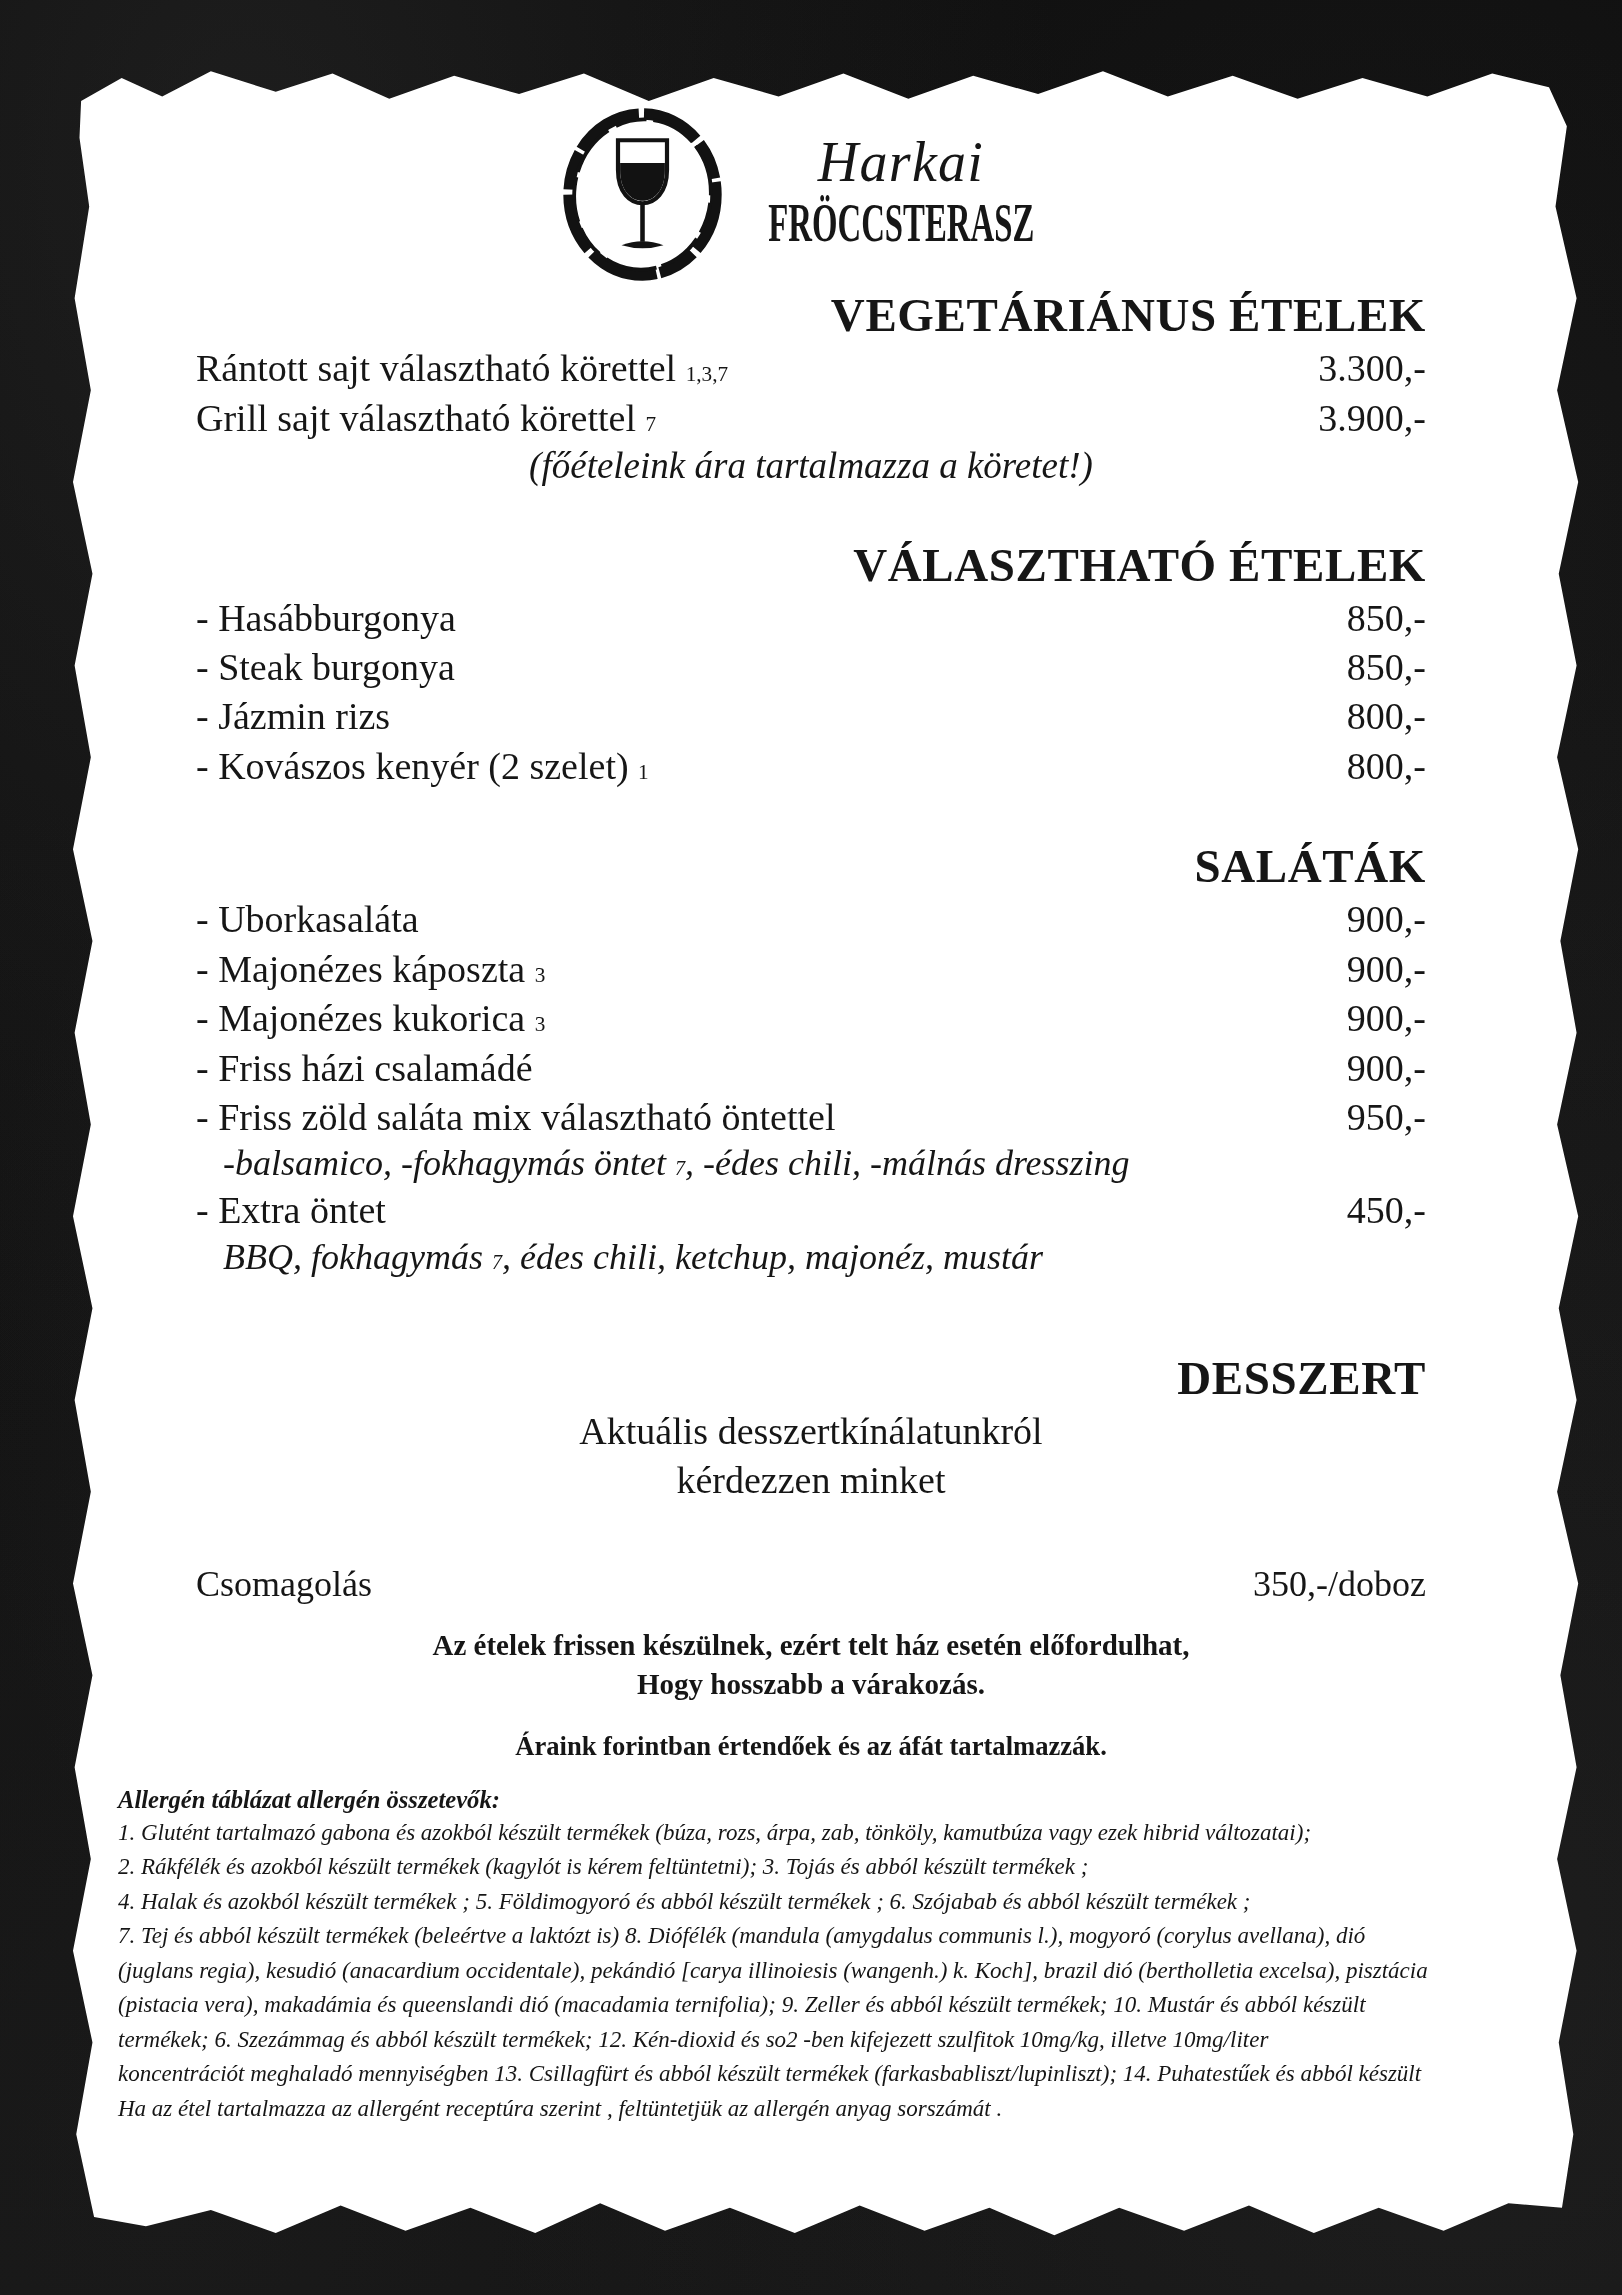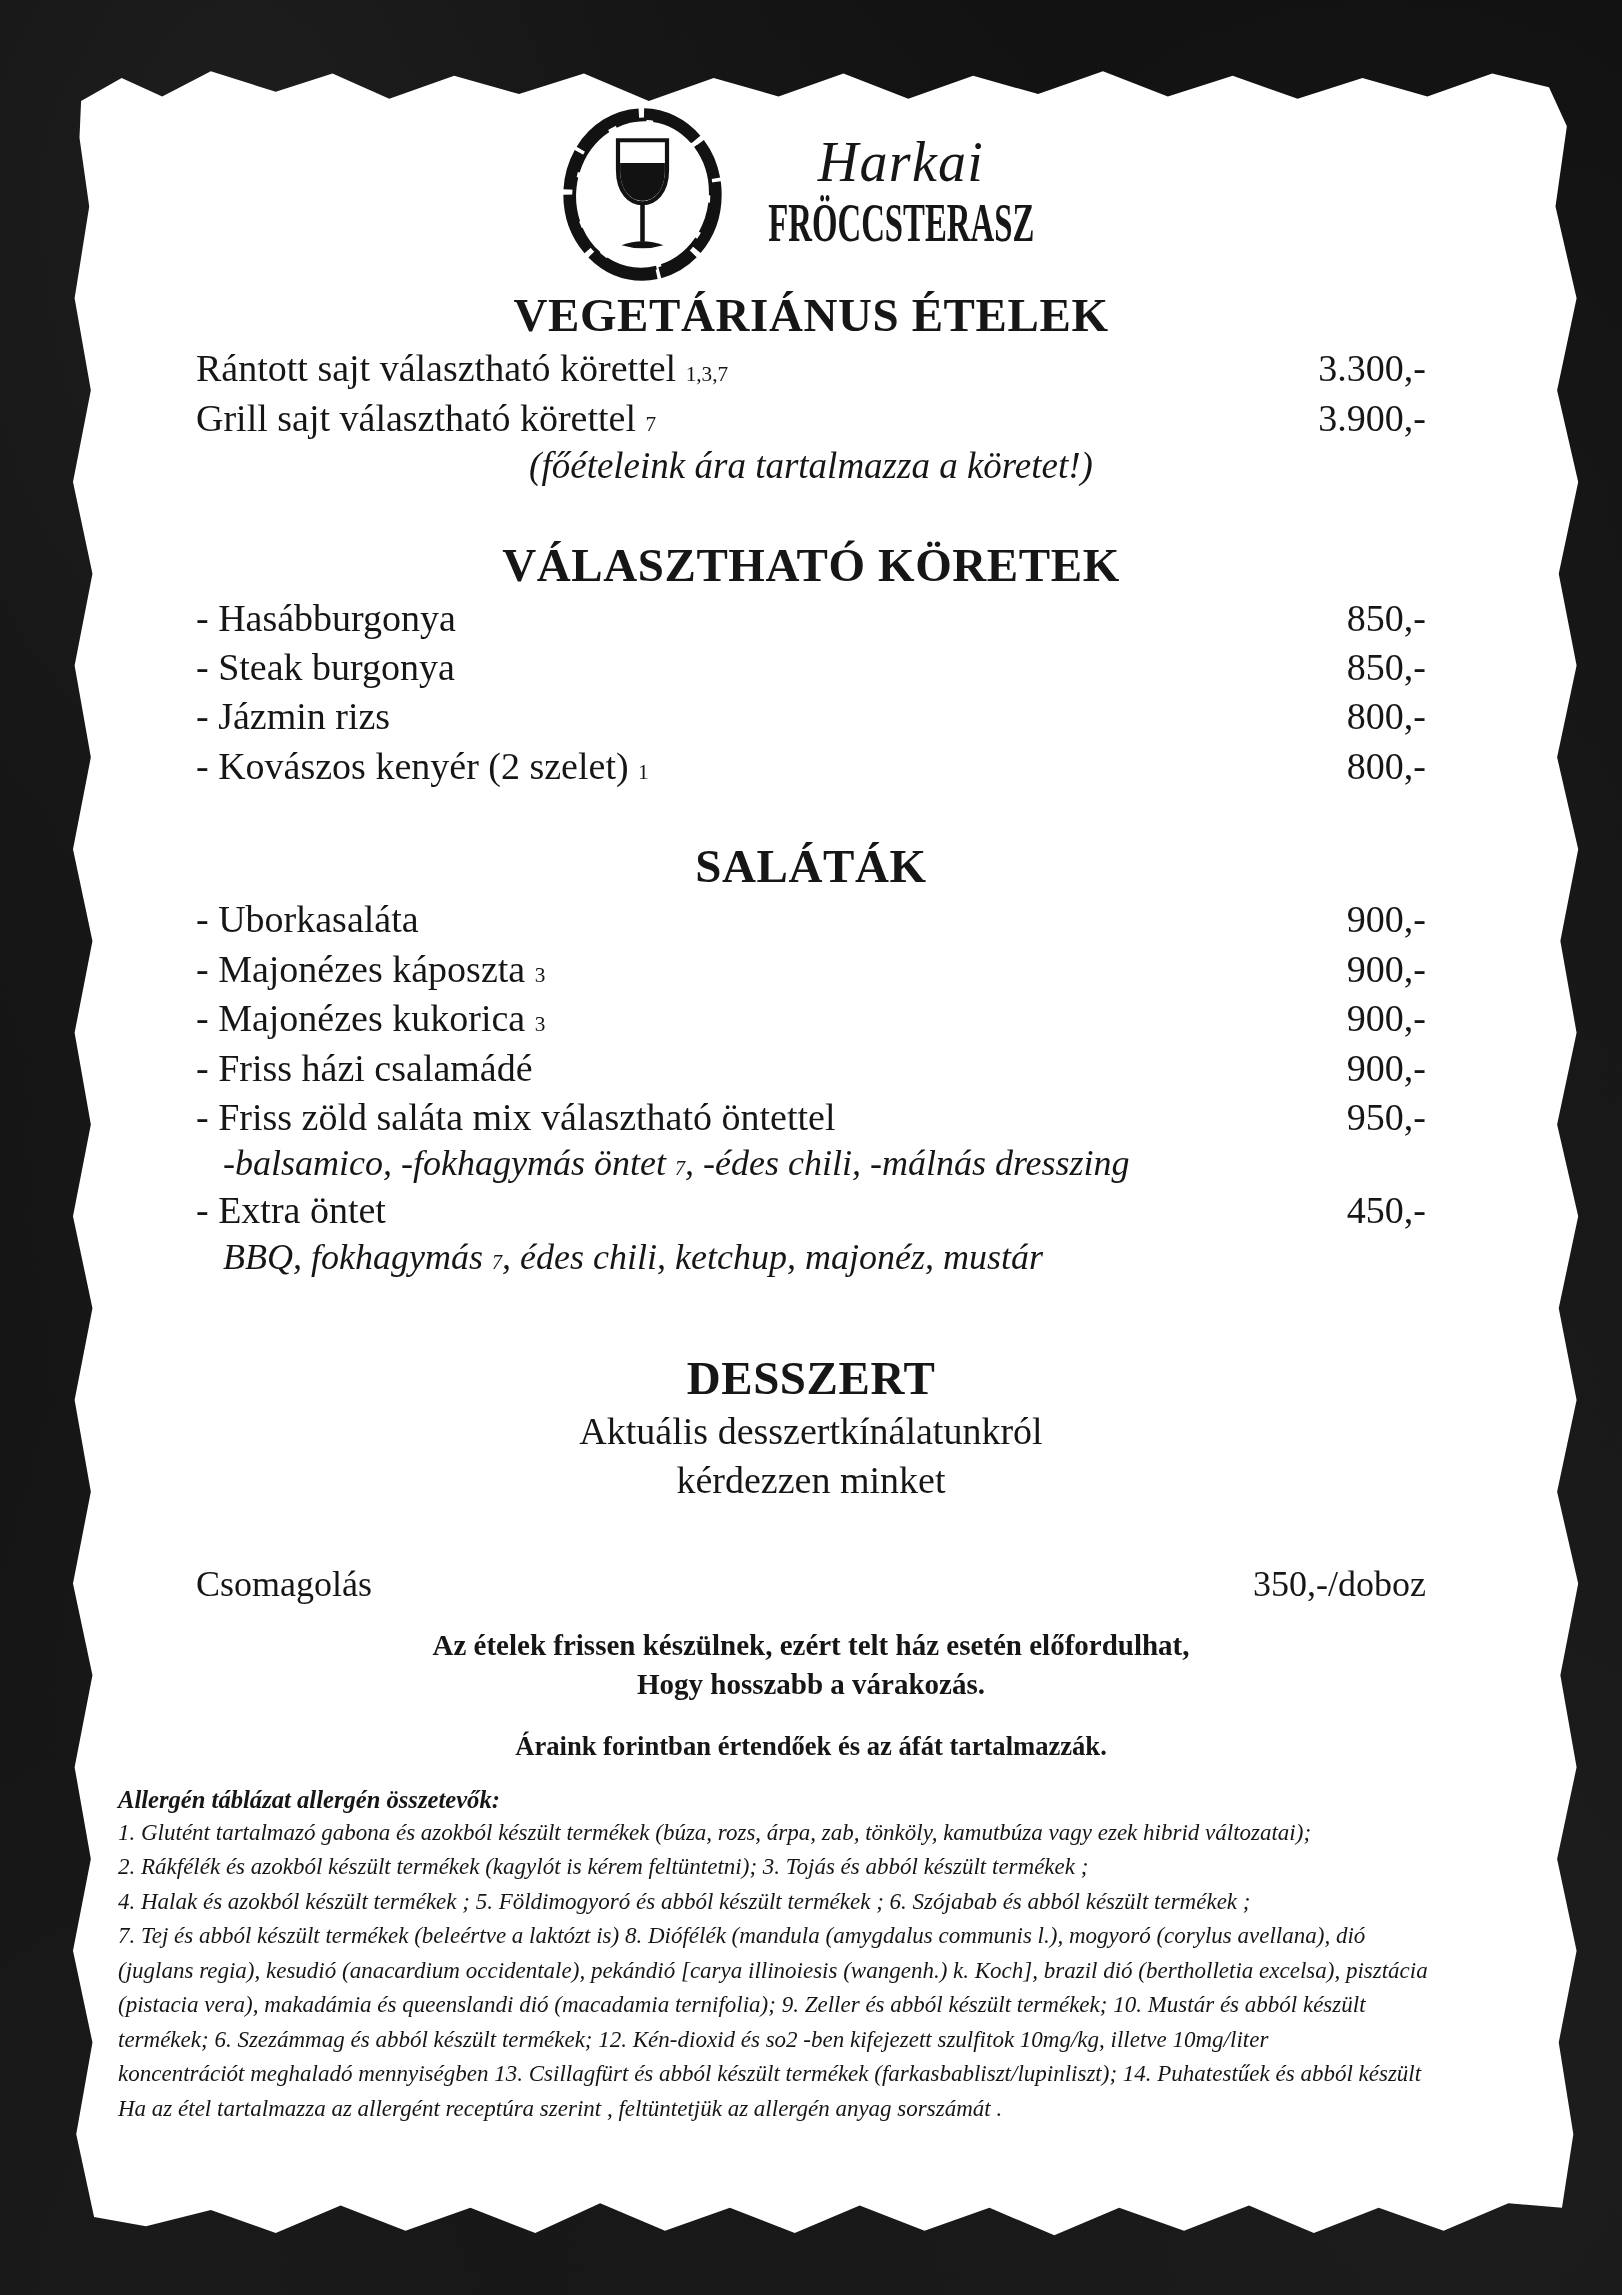--- a/index.html
+++ b/index.html
@@ -33,21 +33,21 @@
     );
   }
   .content{position:absolute;left:196px;right:196px;top:97px;}
   
   .logo-row{display:flex;justify-content:center;align-items:center;gap:5px;margin-top:6.5px;height:181px;}
   .logo-circle{width:175px;height:179px;flex:0 0 auto;}
   .brand-col{display:flex;flex-direction:column;align-items:center;margin-top:-17px;}
   .brand-script{font-style:italic;font-size:56px;line-height:1;letter-spacing:1.3px;}
   .brand-name{font-weight:700;font-size:41px;line-height:1;letter-spacing:0;transform:scale(.8,1.32);transform-origin:center top;margin-top:5.2px;white-space:nowrap;}
   
-  .section-title{font-size:47px;line-height:1;font-weight:700;text-align:center;margin:7.8px 0 5.2px;letter-spacing:0.6px;}
+  .section-title{font-size:47px;line-height:1;font-weight:700;text-align:right;margin:7.8px 0 5.2px;letter-spacing:0.6px;}
   .menu-section{margin-top:0;}
   .menu-section + .menu-section{margin-top:52px;}
   .item-row{display:flex;justify-content:space-between;align-items:baseline;font-size:38px;line-height:1.3;gap:24px;}
   .item-name{white-space:nowrap;}
   .item-price{white-space:nowrap;}
   .allergens{font-size:.56em;}
   .section-note{text-align:center;font-style:italic;font-size:37px;line-height:1.25;}
   .subnote{font-style:italic;font-size:36px;line-height:1.22;padding-left:27px;}
   
   .dessert-section{margin-top:75px;}
@@ -92,21 +92,21 @@
               <span class="item-name">Rántott sajt választható körettel&nbsp;<span class="allergens">1,3,7</span></span>
               <span class="item-price">3.300,-</span>
             </div>
             <div class="item-row">
               <span class="item-name">Grill sajt választható körettel&nbsp;<span class="allergens">7</span></span>
               <span class="item-price">3.900,-</span>
             </div>
             <div class="section-note">(főételeink ára tartalmazza a köretet!)</div>
           </section>
           <section class="menu-section">
-            <h2 class="section-title">VÁLASZTHATÓ KÖRETEK</h2>
+            <h2 class="section-title">VÁLASZTHATÓ ÉTELEK</h2>
             <div class="item-row">
               <span class="item-name">- Hasábburgonya</span>
               <span class="item-price">850,-</span>
             </div>
             <div class="item-row">
               <span class="item-name">- Steak burgonya</span>
               <span class="item-price">850,-</span>
             </div>
             <div class="item-row">
               <span class="item-name">- Jázmin rizs</span>

